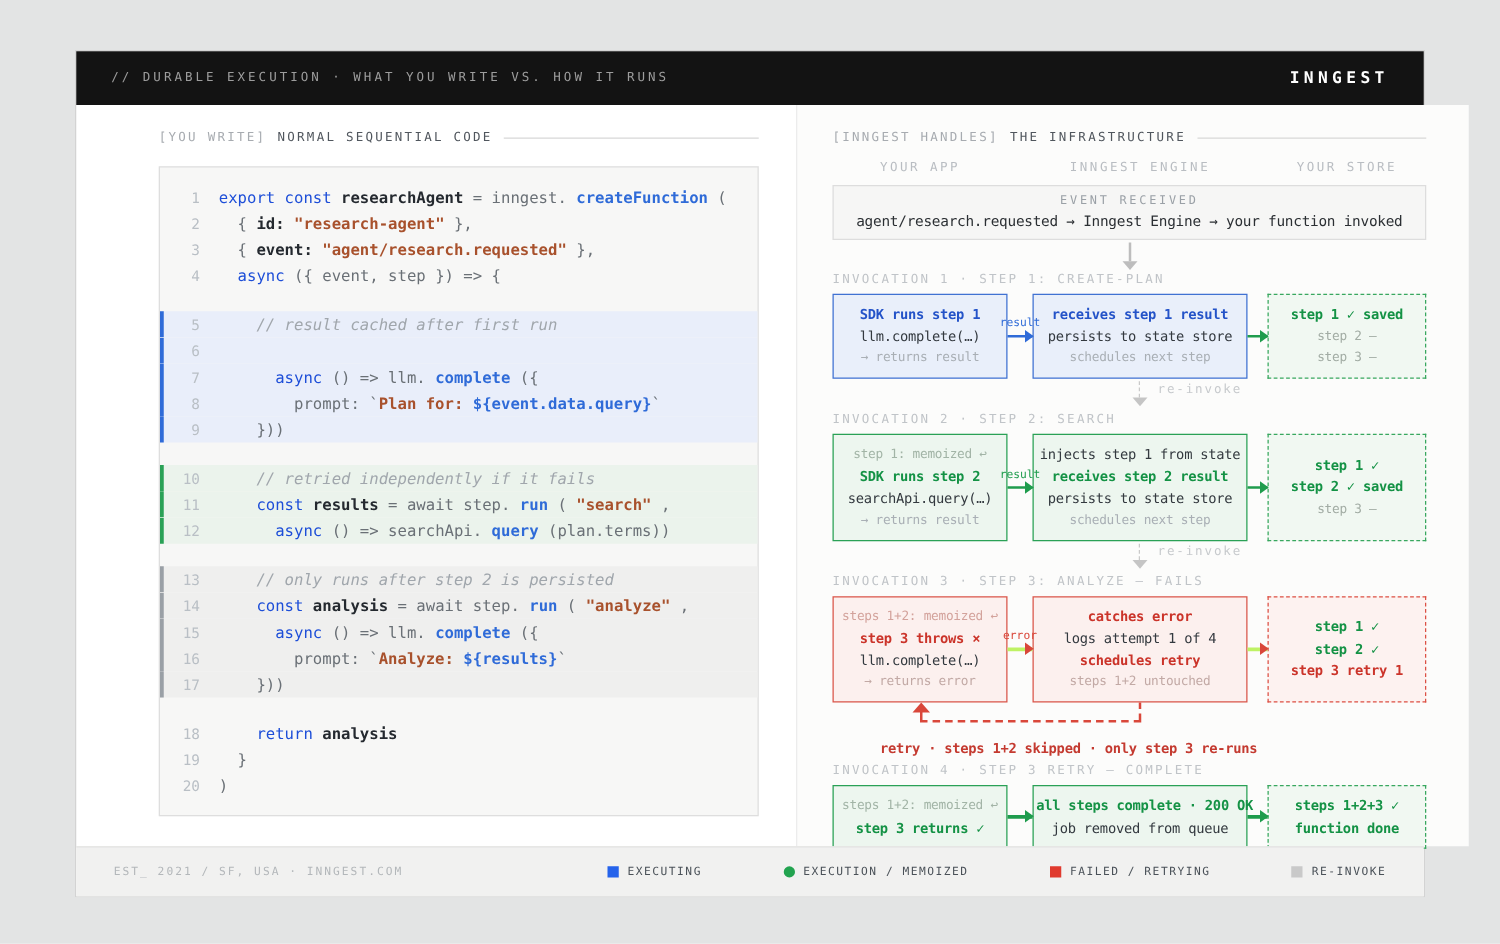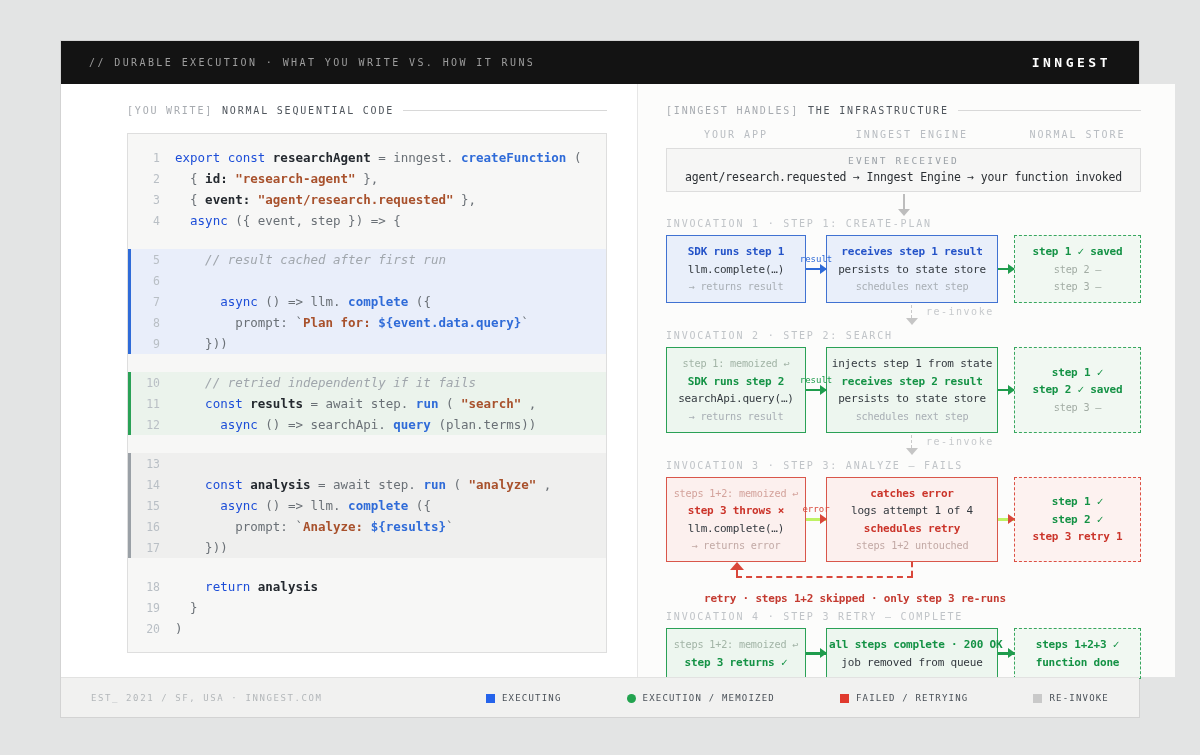--- a/index.html
+++ b/index.html
@@ -89,21 +89,21 @@
   .rt-head { position:absolute; left:64px; top:0; width:0; height:0; border-left:7px solid transparent; border-right:7px solid transparent; border-bottom:8px solid #d9473a; }
   .retry-caption { margin:2px 0 6px 38px; color:#c43a30; font-size:11px; font-weight:700; letter-spacing:-0.2px; white-space:nowrap; }
 
   .inv-section { margin-top:0; }
   .inv-section + .inv-section { margin-top:0; }
 
   
   .bottombar { height:40px; flex:none; background:#f1f1f0; border-top:1px solid #e2e2e1; display:flex; align-items:center; justify-content:space-between; padding:0 30px; }
   .foot-left { color:#b3b7ba; font-size:9px; letter-spacing:1.6px; }
   .legend { display:flex; align-items:center; gap:20px; }
-  .legend-item { display:flex; align-items:flex-end; gap:7px;padding-left:45px; }
+  .legend-item { display:flex; align-items:center; gap:7px;padding-left:45px; }
   .legend-swatch { width:9px; height:9px; flex:none; }
   .legend-swatch.circle { border-radius:50%; }
   .legend-label { color:#4a5158; font-size:9px; letter-spacing:1.2px; white-space:nowrap; }
 </style>
 </head>
 <body>
 
 <div class="card">
 
   <header class="topbar">
@@ -128,21 +128,21 @@
           <div class="code-line hl-blue"><span class="ln">5</span><span class="cd"><span class="tk-pl">    </span><span class="tk-cmt">// result cached after first run</span></span></div>
           <div class="code-line hl-blue"><span class="ln">6</span></div>
           <div class="code-line hl-blue"><span class="ln">7</span><span class="cd"><span class="tk-pl">      </span><span class="tk-kw">async</span><span class="tk-pl"> () =&gt; llm. </span><span class="tk-fn">complete</span><span class="tk-pl"> ({</span></span></div>
           <div class="code-line hl-blue"><span class="ln">8</span><span class="cd"><span class="tk-pl">        prompt: `</span><span class="tk-str">Plan for: </span><span class="tk-expr">${event.data.query}</span><span class="tk-pl">`</span></span></div>
           <div class="code-line hl-blue"><span class="ln">9</span><span class="cd"><span class="tk-pl">    }))</span></span></div>
           <div class="code-line sp"></div>
           <div class="code-line hl-green"><span class="ln">10</span><span class="cd"><span class="tk-pl">    </span><span class="tk-cmt">// retried independently if it fails</span></span></div>
           <div class="code-line hl-green"><span class="ln">11</span><span class="cd"><span class="tk-pl">    </span><span class="tk-kw">const</span><span class="tk-pl"> </span><span class="tk-id">results</span><span class="tk-pl"> = await step. </span><span class="tk-fn">run</span><span class="tk-pl"> ( </span><span class="tk-str">"search"</span><span class="tk-pl"> ,</span></span></div>
           <div class="code-line hl-green"><span class="ln">12</span><span class="cd"><span class="tk-pl">      </span><span class="tk-kw">async</span><span class="tk-pl"> () =&gt; searchApi. </span><span class="tk-fn">query</span><span class="tk-pl"> (plan.terms))</span></span></div>
           <div class="code-line sp"></div>
-          <div class="code-line hl-gray"><span class="ln">13</span></div>
+          <div class="code-line hl-gray"><span class="ln">13</span><span class="cd"><span class="tk-pl">    </span><span class="tk-cmt">// only runs after step 2 is persisted</span></span></div>
           <div class="code-line hl-gray"><span class="ln">14</span><span class="cd"><span class="tk-pl">    </span><span class="tk-kw">const</span><span class="tk-pl"> </span><span class="tk-id">analysis</span><span class="tk-pl"> = await step. </span><span class="tk-fn">run</span><span class="tk-pl"> ( </span><span class="tk-str">"analyze"</span><span class="tk-pl"> ,</span></span></div>
           <div class="code-line hl-gray"><span class="ln">15</span><span class="cd"><span class="tk-pl">      </span><span class="tk-kw">async</span><span class="tk-pl"> () =&gt; llm. </span><span class="tk-fn">complete</span><span class="tk-pl"> ({</span></span></div>
           <div class="code-line hl-gray"><span class="ln">16</span><span class="cd"><span class="tk-pl">        prompt: `</span><span class="tk-str">Analyze: </span><span class="tk-expr">${results}</span><span class="tk-pl">`</span></span></div>
           <div class="code-line hl-gray"><span class="ln">17</span><span class="cd"><span class="tk-pl">    }))</span></span></div>
           <div class="code-line sp"></div>
           <div class="code-line"><span class="ln">18</span><span class="cd"><span class="tk-pl">    </span><span class="tk-kw">return</span><span class="tk-pl"> </span><span class="tk-id">analysis</span></span></div>
           <div class="code-line"><span class="ln">19</span><span class="cd"><span class="tk-pl">  }</span></span></div>
           <div class="code-line"><span class="ln">20</span><span class="cd"><span class="tk-pl">)</span></span></div>
         </div>
     </section>
@@ -150,21 +150,21 @@
     <section class="right-panel">
       <div class="sec-label">
         <span class="sec-tag">[INNGEST HANDLES]</span>
         <span class="sec-title">THE INFRASTRUCTURE</span>
         <span class="sec-rule"></span>
       </div>
 
       <div class="col-heads">
         <span class="col-head ch-0">YOUR APP</span>
         <span class="col-head ch-1">INNGEST ENGINE</span>
-        <span class="col-head ch-2">NORMAL STORE</span>
+        <span class="col-head ch-2">YOUR STORE</span>
       </div>
 
       <div class="event-box">
         <div class="event-title">EVENT RECEIVED</div>
         <div class="event-sub">agent/research.requested → Inngest Engine → your function invoked</div>
       </div>
 
       <div class="flow-down">
         <span class="fd-line"></span>
         <span class="fd-head"></span>

